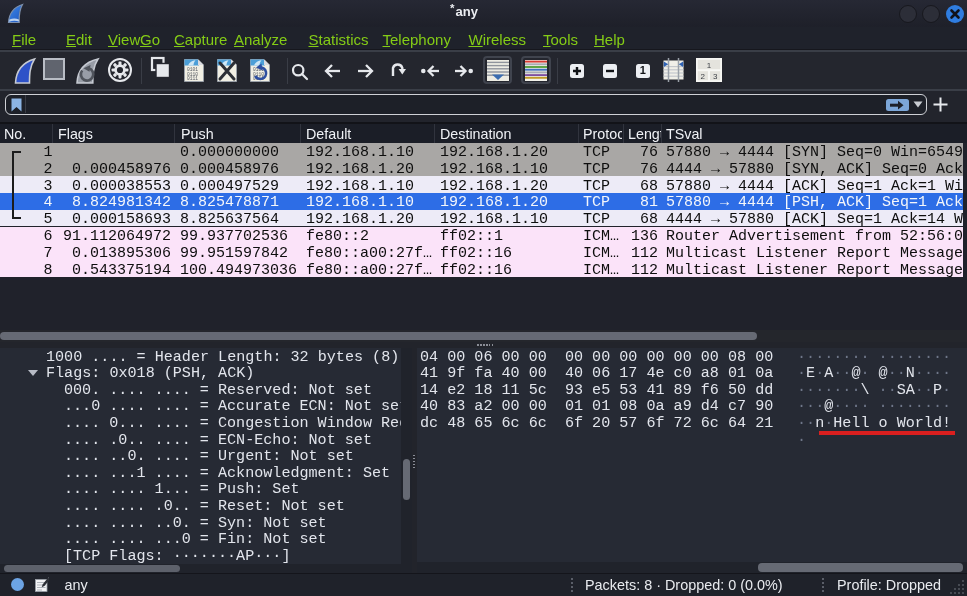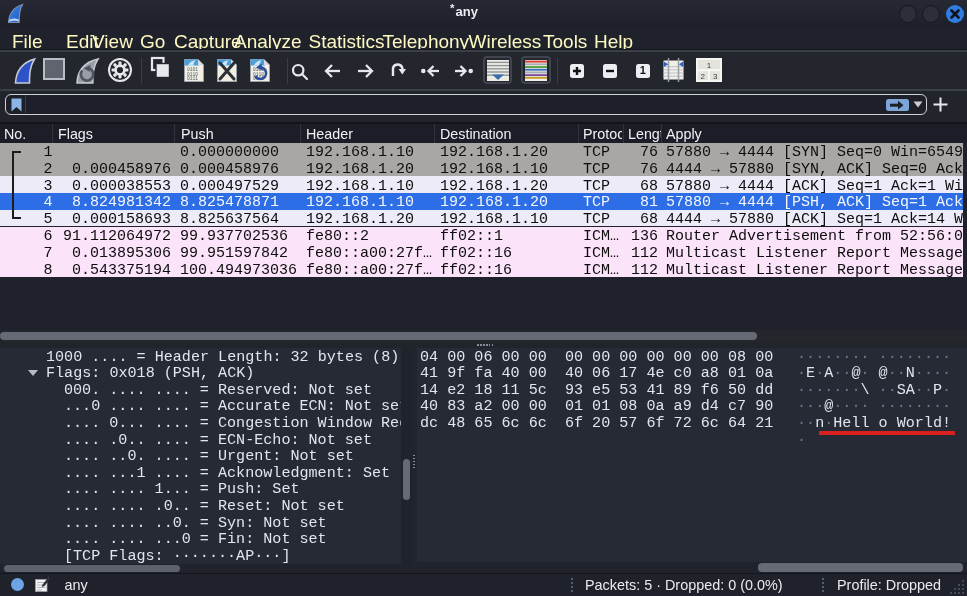--- a/index.html
+++ b/index.html
@@ -1,20 +1,20 @@
 <!DOCTYPE html>
 <html><head><meta charset="utf-8"><style>
 html,body{margin:0;padding:0}
 body{width:967px;height:596px;background:#0d0e12;font-family:"Liberation Sans",sans-serif;overflow:hidden;position:relative}
 .abs{position:absolute}
 .mono{font-family:"Liberation Mono",monospace;font-size:15.1px;white-space:pre;line-height:16.8px}
 .row{position:absolute;left:0;width:963px;height:16.8px;overflow:hidden;font-family:"Liberation Mono",monospace;font-size:15px;white-space:pre;color:#0e0e0e}
 .cell{position:absolute;top:1.6px}
 .dim{color:#6f7789}
-.mitem{position:absolute;top:3.5px;color:#fef9c3;font-size:19px}
+.mitem{position:absolute;top:3.5px;color:#84cc16;font-size:15px}
 .sep{position:absolute;width:1px;background:#3a3d46}
 </style></head><body>
 
 <div class="abs" style="left:0;top:0;width:967px;height:27px;background:linear-gradient(#262834,#1e2029)">
   <svg class="abs" style="left:6px;top:3px" width="21" height="22" viewBox="0 0 21 22">
     <defs>
         <linearGradient id="fing" x1="0" y1="0" x2="1" y2="1">
       <stop offset="0" stop-color="#3f8ae8"></stop>
           <stop offset="1" stop-color="#1d55c0"></stop>
     </linearGradient>
@@ -28,21 +28,21 @@
   <div class="abs" style="left:921.5px;top:4.5px;width:18px;height:18px;border-radius:50%;background:#2c2e38;border:1.5px solid #17181e;box-sizing:border-box"></div>
   <div class="abs" style="left:945.5px;top:4.5px;width:18px;height:18px;border-radius:50%;background:#2f7de0"></div>
   <svg class="abs" style="left:945.5px;top:4.5px" width="18" height="18" viewBox="0 0 18 18">
     <path d="M5.5 5.5 L12.5 12.5 M12.5 5.5 L5.5 12.5" stroke="#10121a" stroke-width="2.6" stroke-linecap="round"></path>
   </svg>
 </div>
 
 <div class="abs" style="left:0;top:27px;width:967px;height:23px;background:#1f222b">
   <div class="mitem" style="left:12px"><u>F</u>ile</div>
   <div class="mitem" style="left:66px"><u>E</u>dit</div>
-  <div class="mitem" style="left:92px"><u>V</u>iew</div>
+  <div class="mitem" style="left:108px"><u>V</u>iew</div>
   <div class="mitem" style="left:140px"><u>G</u>o</div>
   <div class="mitem" style="left:174px"><u>C</u>apture</div>
   <div class="mitem" style="left:234px"><u>A</u>nalyze</div>
   <div class="mitem" style="left:308.5px"><u>S</u>tatistics</div>
   <div class="mitem" style="left:382.5px"><u>T</u>elephony</div>
   <div class="mitem" style="left:468.5px"><u>W</u>ireless</div>
   <div class="mitem" style="left:543px"><u>T</u>ools</div>
   <div class="mitem" style="left:594px"><u>H</u>elp</div>
 </div>
 <div class="abs" style="left:0;top:48.5px;width:967px;height:1px;background:#16171d"></div>
@@ -238,25 +238,25 @@
   <svg class="abs" style="left:933px;top:7px" width="15" height="15" viewBox="0 0 15 15">
       <path d="M7.5 0.5 V14.5 M0.5 7.5 H14.5" stroke="#e7e9ed" stroke-width="2"></path>
     </svg>
 </div>
 <div class="abs" style="left:0;top:122px;width:967px;height:1.5px;background:#121318"></div>
 
 <div class="abs" style="left:0;top:123.5px;width:967px;height:19px;background:#1b1e27;color:#f0f2f6;font-size:14.3px">
   <div class="abs" style="left:4px;top:2.5px">No.</div>
   <div class="abs" style="left:58px;top:2.5px">Flags</div>
   <div class="abs" style="left:181px;top:2.5px">Push</div>
-  <div class="abs" style="left:306px;top:2.5px">Header</div>
+  <div class="abs" style="left:306px;top:2.5px">Default</div>
   <div class="abs" style="left:440px;top:2.5px">Destination</div>
   <div class="abs" style="left:583px;top:2.5px;width:39px;overflow:hidden;white-space:nowrap">Protocol</div>
   <div class="abs" style="left:628px;top:2.5px;width:32.5px;overflow:hidden;white-space:nowrap">Length</div>
-  <div class="abs" style="left:666px;top:2.5px">Apply</div>
+  <div class="abs" style="left:666px;top:2.5px">TSval</div>
   <div class="abs" style="left:52px;top:0;width:1px;height:19px;background:#31343e"></div>
   <div class="abs" style="left:174px;top:0;width:1px;height:19px;background:#31343e"></div>
   <div class="abs" style="left:300px;top:0;width:1px;height:19px;background:#31343e"></div>
   <div class="abs" style="left:434px;top:0;width:1px;height:19px;background:#31343e"></div>
   <div class="abs" style="left:578px;top:0;width:1px;height:19px;background:#31343e"></div>
   <div class="abs" style="left:623px;top:0;width:1px;height:19px;background:#31343e"></div>
   <div class="abs" style="left:661px;top:0;width:1px;height:19px;background:#31343e"></div>
 </div>
 
 <div id="rows" class="abs" style="left:0;top:142.5px;width:967px;height:134.4px;overflow:hidden;background:#20222b">
@@ -315,21 +315,21 @@
         <line x1="2" y1="5.5" x2="10.5" y2="5.5"></line>
         <line x1="2" y1="8" x2="10.5" y2="8"></line>
         <line x1="2" y1="10.5" x2="10.5" y2="10.5"></line>
         <line x1="2" y1="13" x2="7" y2="13"></line>
       </g>
     <path d="M13.2 0.6 L7.6 7.4 L6.7 10.2 L9.4 9.1 L14.6 2.8 Z" fill="#2c2f36"></path>
     <path d="M13.2 0.6 L14.6 2.8 L15.4 1.8 L14 0 Z" fill="#6b7078"></path>
   </svg>
   <div class="abs" style="left:64.5px;top:3px;color:#e9ebef;font-size:14.4px">any</div>
   <div class="abs" style="left:571px;top:4px;width:2px;height:14px;background:repeating-linear-gradient(180deg,#5a5e68 0,#5a5e68 2px,transparent 2px,transparent 4px)"></div>
-  <div class="abs" style="left:585px;top:3px;color:#e9ebef;font-size:14.4px">Packets: 5 · Dropped: 0 (0.0%)</div>
+  <div class="abs" style="left:585px;top:3px;color:#e9ebef;font-size:14.4px">Packets: 8 · Dropped: 0 (0.0%)</div>
   <div class="abs" style="left:822px;top:4px;width:2px;height:14px;background:repeating-linear-gradient(180deg,#5a5e68 0,#5a5e68 2px,transparent 2px,transparent 4px)"></div>
   <div class="abs" style="left:837px;top:3px;color:#e9ebef;font-size:14.4px">Profile: Dropped</div>
   <svg class="abs" style="left:948px;top:4px" width="17" height="17" viewBox="0 0 17 17">
     <g fill="#5a5e68">
       <circle cx="15" cy="3" r="0.9"></circle>
         <circle cx="15" cy="7" r="0.9"></circle>
         <circle cx="15" cy="11" r="0.9"></circle>
         <circle cx="15" cy="15" r="0.9"></circle>
       <circle cx="11" cy="7" r="0.9"></circle>
         <circle cx="11" cy="11" r="0.9"></circle>

